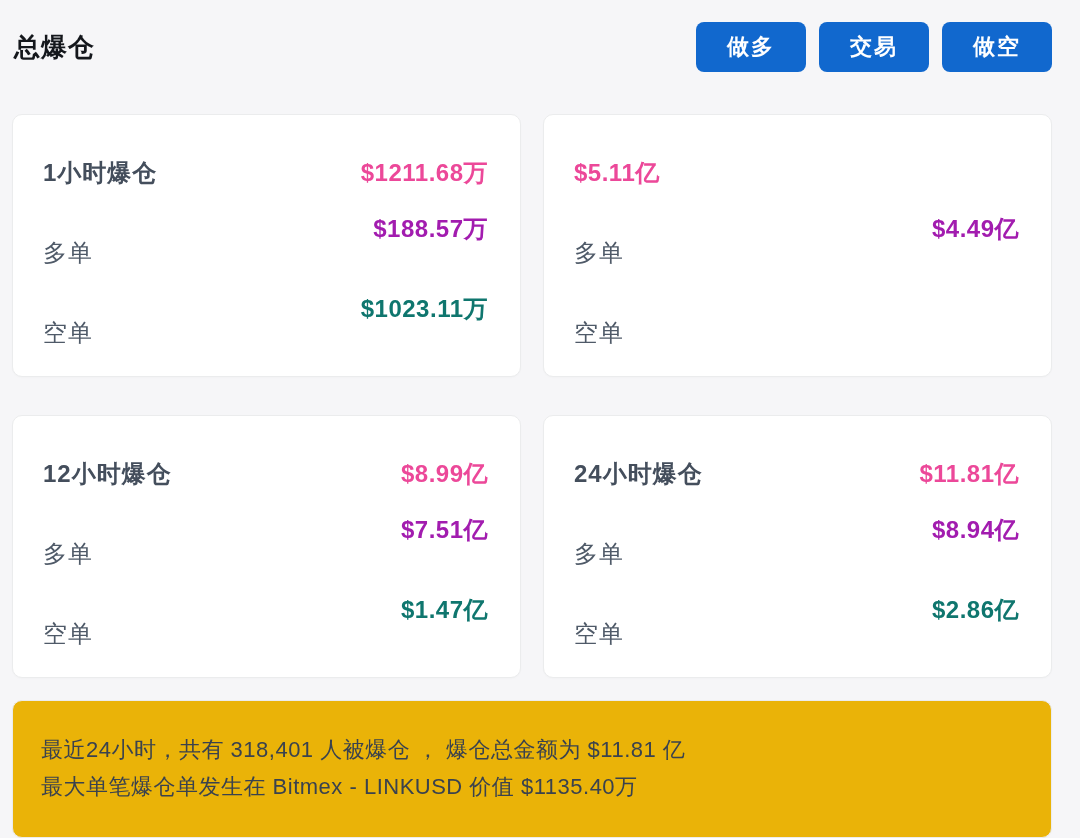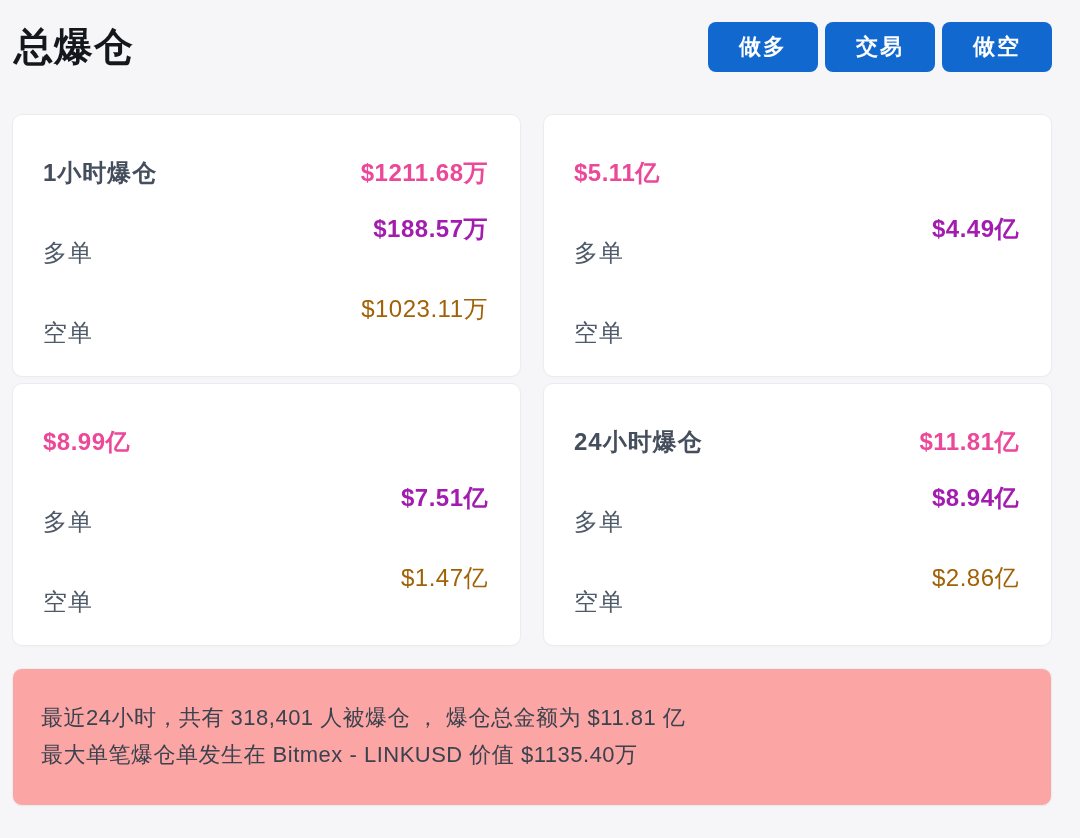--- a/index.html
+++ b/index.html
@@ -17,29 +17,29 @@
   }
   
   .header {
     display: flex;
     justify-content: space-between;
     align-items: center;
     height: 50px;
     margin-bottom: 42px;
   }
   .page-title {
-    font-size: 39px;
+    font-size: 26px;
     font-weight: 700;
     color: #14171c;
     letter-spacing: 1px;
     padding-left: 2px;
   }
   .actions {
     display: flex;
-    gap: 7px;
+    gap: 13px;
     font-family: Liberation Mono, monospace;
   }
   .action-btn {
     width: 110px;
     height: 50px;
     border: none;
     border-radius: 8px;
     background: #1168ce;
     color: #ffffff;
     font-size: 22px;
@@ -48,21 +48,21 @@
     letter-spacing: 2px;
     cursor: pointer;
     display: flex;
     align-items: center;
     justify-content: center;
   }
   
   .cards-grid {
     display: grid;
     grid-template-columns: 1fr 1fr;
-    gap: 6px 22px;
+    gap: 38px 22px;
   }
   .card {
     background: #ffffff;
     border: 1px solid #ebeced;
     border-radius: 10px;
     height: 263px;
     padding: 42px 32px 40px 30px;
     display: flex;
     flex-direction: column;
     justify-content: space-between;
@@ -89,28 +89,28 @@
     color: #4f5a68;
     letter-spacing: 1px;
     margin-top: 48px;
   }
   .value-long {
     font-weight: 600;
     color: #a21caf;
     letter-spacing: 0.5px;
   }
   .value-short {
-    font-weight: 400;
-    color: #a16207;
+    font-weight: 700;
+    color: #0f766e;
     letter-spacing: 0.5px;
   }
   
   .summary-card {
     margin-top: 22px;
-    background: #fca5a5;
+    background: #eab308;
     border: 1px solid #ebeced;
     border-radius: 10px;
     height: 138px;
     padding: 30px 30px 0 28px;
     box-shadow: 0 1px 2px rgba(0,0,0,0.02);
   }
   .summary-line {
     font-size: 22px;
     line-height: 37px;
     font-weight: 500;
@@ -157,20 +157,21 @@
         <span class="row-label">多单</span>
         <span class="value-long">$4.49亿</span>
       </div>
       <div class="card-row">
         <span class="row-label">空单</span>
       </div>
     </div>
 
     <div class="card">
       <div class="card-row">
+        <span class="card-title">12小时爆仓</span>
         <span class="card-total">$8.99亿</span>
       </div>
       <div class="card-row">
         <span class="row-label">多单</span>
         <span class="value-long">$7.51亿</span>
       </div>
       <div class="card-row">
         <span class="row-label">空单</span>
         <span class="value-short">$1.47亿</span>
       </div>

